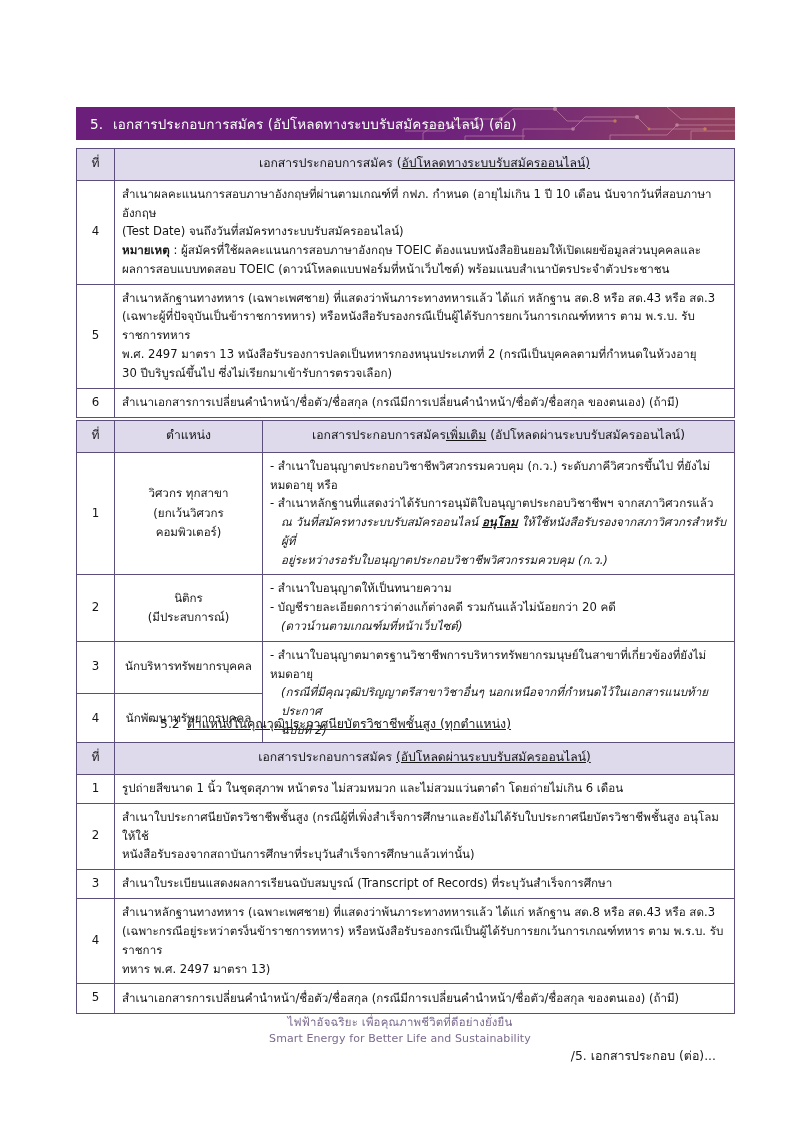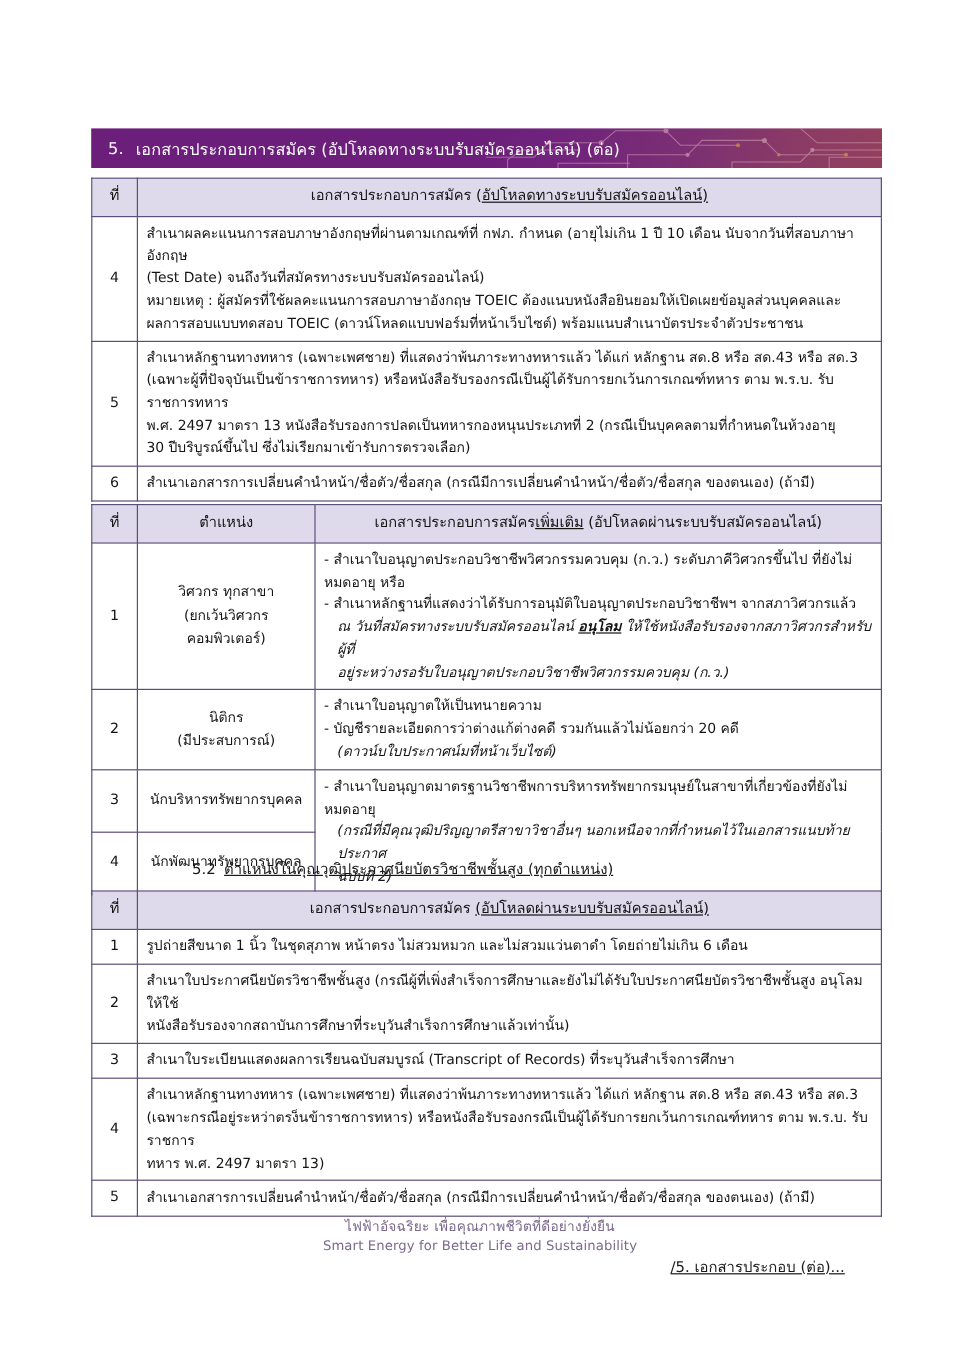--- a/index.html
+++ b/index.html
@@ -154,21 +154,21 @@
     font-size: 11.8px;
     padding-left: 2px;
     padding-right: 2px;
   }
   table.doc td.pos {
     text-align: center;
     line-height: 1.65;
   }
   table.doc td.body { text-align: left; }
   .u { text-decoration: underline; }
-  .b { font-weight: normal; }
+  .b { font-weight: bold; }
   .bu { font-weight: bold; text-decoration: underline; }
   .ln { display: block; }
   .ind { display: block; padding-left: 11px; font-style: italic; }
 
   
   .center-note {
     position: absolute;
     left: 76px;
     width: 659px;
     text-align: center;
@@ -179,26 +179,25 @@
     position: absolute;
     left: 92px;
     width: 659px;
     font-size: 12.4px;
   }
   .sec-head .n { margin-left: 68px; margin-right: 7px; }
 
   
   .cont-note {
     position: absolute;
-    right: 96px;
+    right: 84px;
     top: 1046px;
     font-size: 12.4px;
     color: #1a1a1a;
     white-space: nowrap;
-    text-decoration: underline;
   }
   .footer {
     position: absolute;
     left: 0;
     top: 1014px;
     width: 800px;
     text-align: center;
     color: #7B6A8E;
     line-height: 1.5;
   }
@@ -315,21 +314,21 @@
       </tr>
       <tr>
         <td class="num">2</td>
         <td class="pos">
           <span class="ln">นิติกร</span>
           <span class="ln">(มีประสบการณ์)</span>
         </td>
         <td class="body">
           <span class="ln">- สำเนาใบอนุญาตให้เป็นทนายความ</span>
           <span class="ln">- บัญชีรายละเอียดการว่าต่างแก้ต่างคดี รวมกันแล้วไม่น้อยกว่า 20 คดี</span>
-          <span class="ind">(ดาวน์บใบประกาศน์มที่หน้าเว็บไซต์)</span>
+          <span class="ind">(ดาวน์านตามเกณฑ์มที่หน้าเว็บไซต์)</span>
         </td>
       </tr>
       <tr>
         <td class="num">3</td>
         <td class="pos">นักบริหารทรัพยากรบุคคล</td>
         <td class="body" rowspan="2">
           <span class="ln">- สำเนาใบอนุญาตมาตรฐานวิชาชีพการบริหารทรัพยากรมนุษย์ในสาขาที่เกี่ยวข้องที่ยังไม่หมดอายุ</span>
           <span class="ind">(กรณีที่มีคุณวุฒิปริญญาตรีสาขาวิชาอื่นๆ นอกเหนือจากที่กำหนดไว้ในเอกสารแนบท้ายประกาศ</span>
           <span class="ind">ฉบับที่ 2)</span>
         </td>

